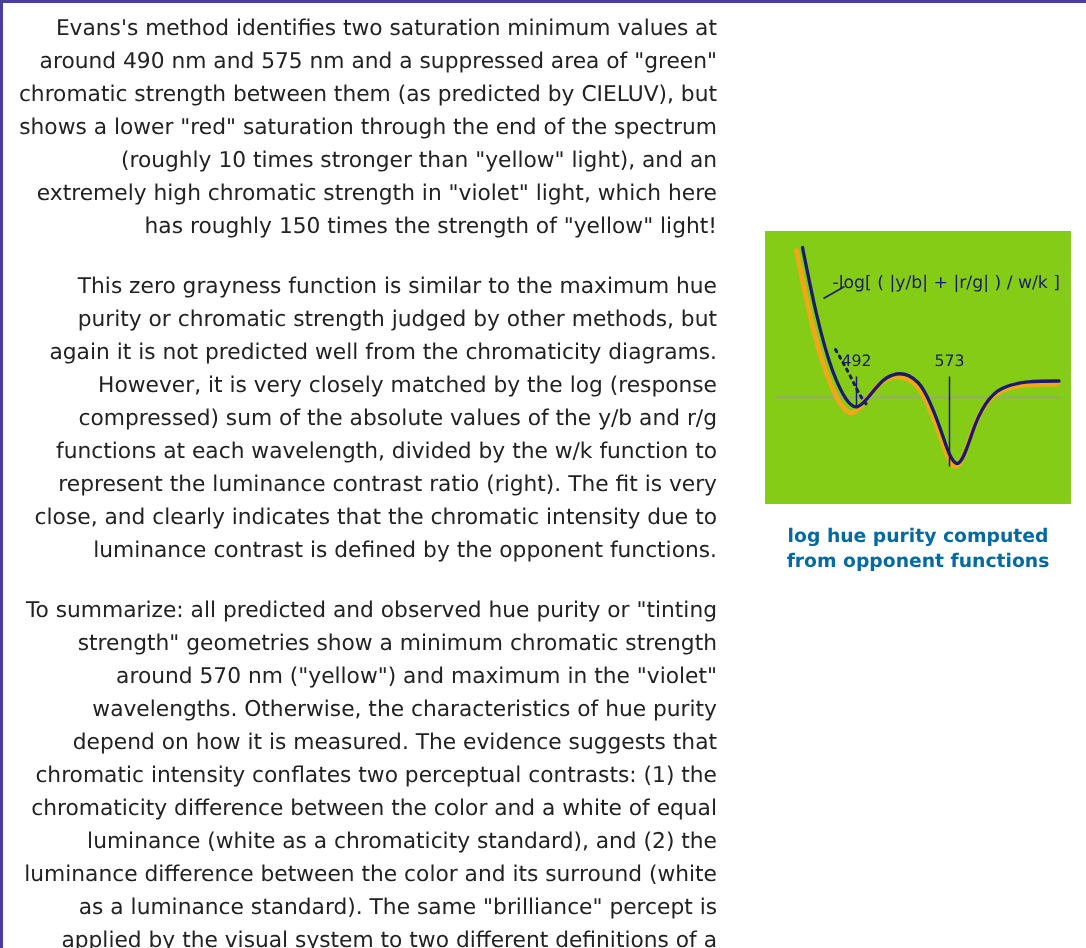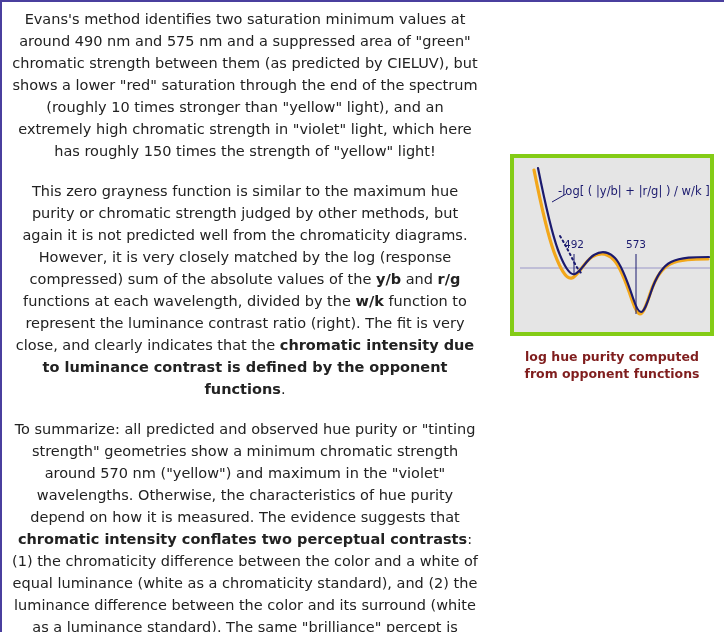--- a/index.html
+++ b/index.html
@@ -33,52 +33,52 @@
     position: absolute;
     left: 0;
     top: 0;
     width: 466px;
   }
   p.para {
     margin: 0 0 18px 0;
     font-size: 14.5px;
     line-height: 22px;
     color: #222222;
-    text-align: center;
+    text-align: right;
   }
   p.para:last-child {
     margin-bottom: 0;
   }
-  .b { font-weight: bold; }
+  .b { font-weight: normal; }
   .figure {
     position: absolute;
     left: 498px;
     top: 146px;
     width: 206px;
   }
   .fig-box {
     position: relative;
     width: 204px;
     height: 182px;
-    border: 4px solid #84cc16;
-    background: #e5e5e5;
+    border: 1px solid #84cc16;
+    background: #84cc16;
     box-sizing: border-box;
     overflow: hidden;
   }
   .fig-box svg {
     display: block;
   }
   .fig-caption {
     margin-top: 12px;
     width: 204px;
     text-align: center;
     font-size: 12.5px;
     line-height: 17px;
     font-weight: bold;
-    color: #7f1d1d;
+    color: #0369a1;
   }
 </style>
 </head>
 <body>
 
 <div class="page">
   <div class="content">
 
     <div class="text-col">
       <p class="para" id="p1"><span>Evans's method identifies two saturation minimum values at around 490 nm and 575 nm and a suppressed area of "green" chromatic strength between them (as predicted by CIELUV), but shows a lower "red" saturation through the end of the spectrum (roughly 10 times stronger than "yellow" light), and an extremely high chromatic strength in "violet" light, which here has roughly 150 times the strength of "yellow" light!</span></p>

